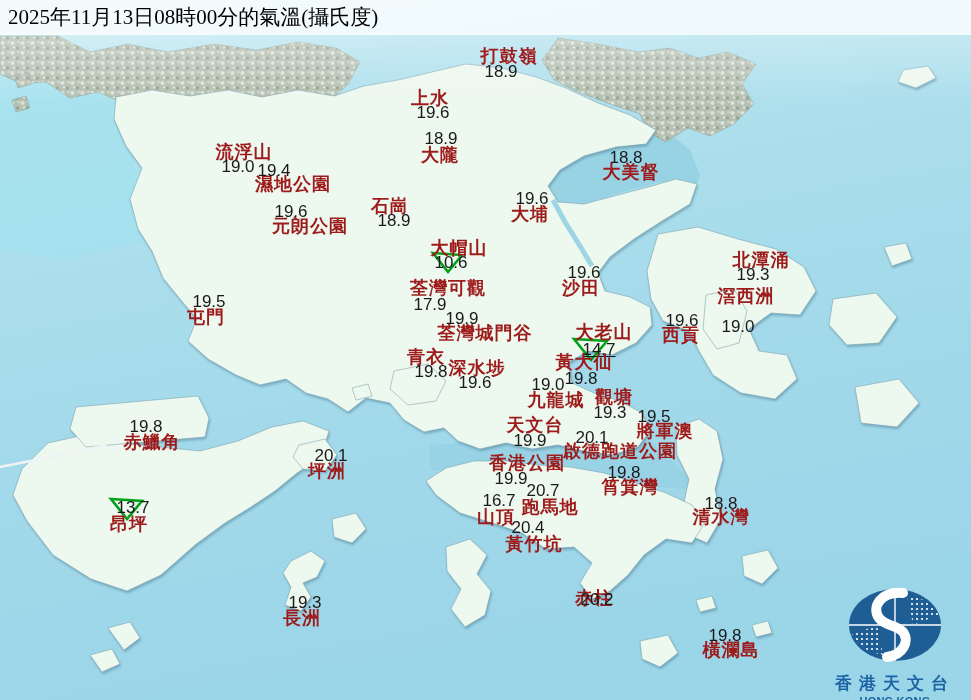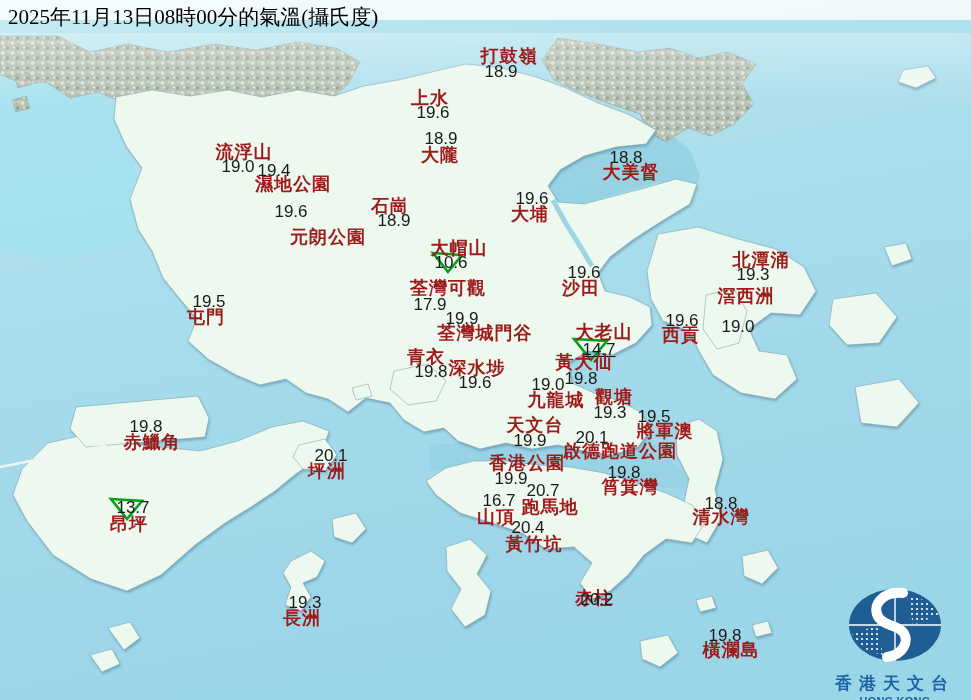--- a/index.html
+++ b/index.html
@@ -6,21 +6,21 @@
   #screen{
     position:relative;width:971px;height:700px;overflow:hidden;
     font-family:"Liberation Sans",sans-serif;
   }
   #map-svg{position:absolute;left:0;top:0;}
   .land{fill:var(--land-color,#edf8ef);stroke:rgba(120,160,172,.55);stroke-width:1;}
   .urban{fill:url(#mottle);stroke:rgba(130,150,140,.4);stroke-width:1;}
   .landgroup{filter:drop-shadow(1.5px 2.5px 1.2px rgba(55,100,125,.38));}
   .summit{fill:none;stroke:var(--marker-color,#00a318);stroke-width:2.6;}
   #title-bar{
-    position:absolute;left:0;top:0;width:971px;height:20px;
+    position:absolute;left:0;top:0;width:971px;height:35px;
     background:rgba(255,255,255,.8);
   }
   #title-text{
     position:absolute;left:8px;top:3px;white-space:nowrap;
     font-family:"Liberation Serif",serif;font-size:21px;color:var(--title-color,#000);
   }
   #haze{position:absolute;left:0;top:33px;width:971px;height:70px;
     background:linear-gradient(rgba(255,255,255,.28),rgba(255,255,255,0));pointer-events:none;}
   #stations-layer{position:absolute;left:0;top:0;width:971px;height:592px;}
   .station-name{
@@ -135,21 +135,21 @@
       <span class="station-name" style="left: 440px; top: 155px;">大隴</span>
       <span class="station-value" style="left: 441px; top: 139px;">18.9</span>
       <span class="station-name" style="left: 244px; top: 152px;">流浮山</span>
       <span class="station-value" style="left: 238px; top: 167px;">19.0</span>
       <span class="station-name" style="left: 293px; top: 184px;">濕地公園</span>
       <span class="station-value" style="left: 274px; top: 171px;">19.4</span>
       <span class="station-name" style="left: 631px; top: 172px;">大美督</span>
       <span class="station-value" style="left: 626px; top: 158px;">18.8</span>
       <span class="station-name" style="left: 390px; top: 206px;">石崗</span>
       <span class="station-value" style="left: 394px; top: 221px;">18.9</span>
-      <span class="station-name" style="left: 328px; top: 226px; margin-top: 11px;">元朗公園</span>
+      <span class="station-name" style="left: 310px; top: 226px;">元朗公園</span>
       <span class="station-value" style="left: 291px; top: 212px;">19.6</span>
       <span class="station-name" style="left: 530px; top: 214px;">大埔</span>
       <span class="station-value" style="left: 532px; top: 199px;">19.6</span>
       <span class="station-name" style="left: 761px; top: 260px;">北潭涌</span>
       <span class="station-value" style="left: 753px; top: 275px;">19.3</span>
       <span class="station-name" style="left: 459px; top: 248px;">大帽山</span>
       <span class="station-value" style="left: 451px; top: 263px;">10.6</span>
       <span class="station-name" style="left: 448px; top: 288px;">荃灣可觀</span>
       <span class="station-value" style="left: 430px; top: 305px;">17.9</span>
       <span class="station-name" style="left: 581px; top: 288px; text-align: right;">沙田</span>

